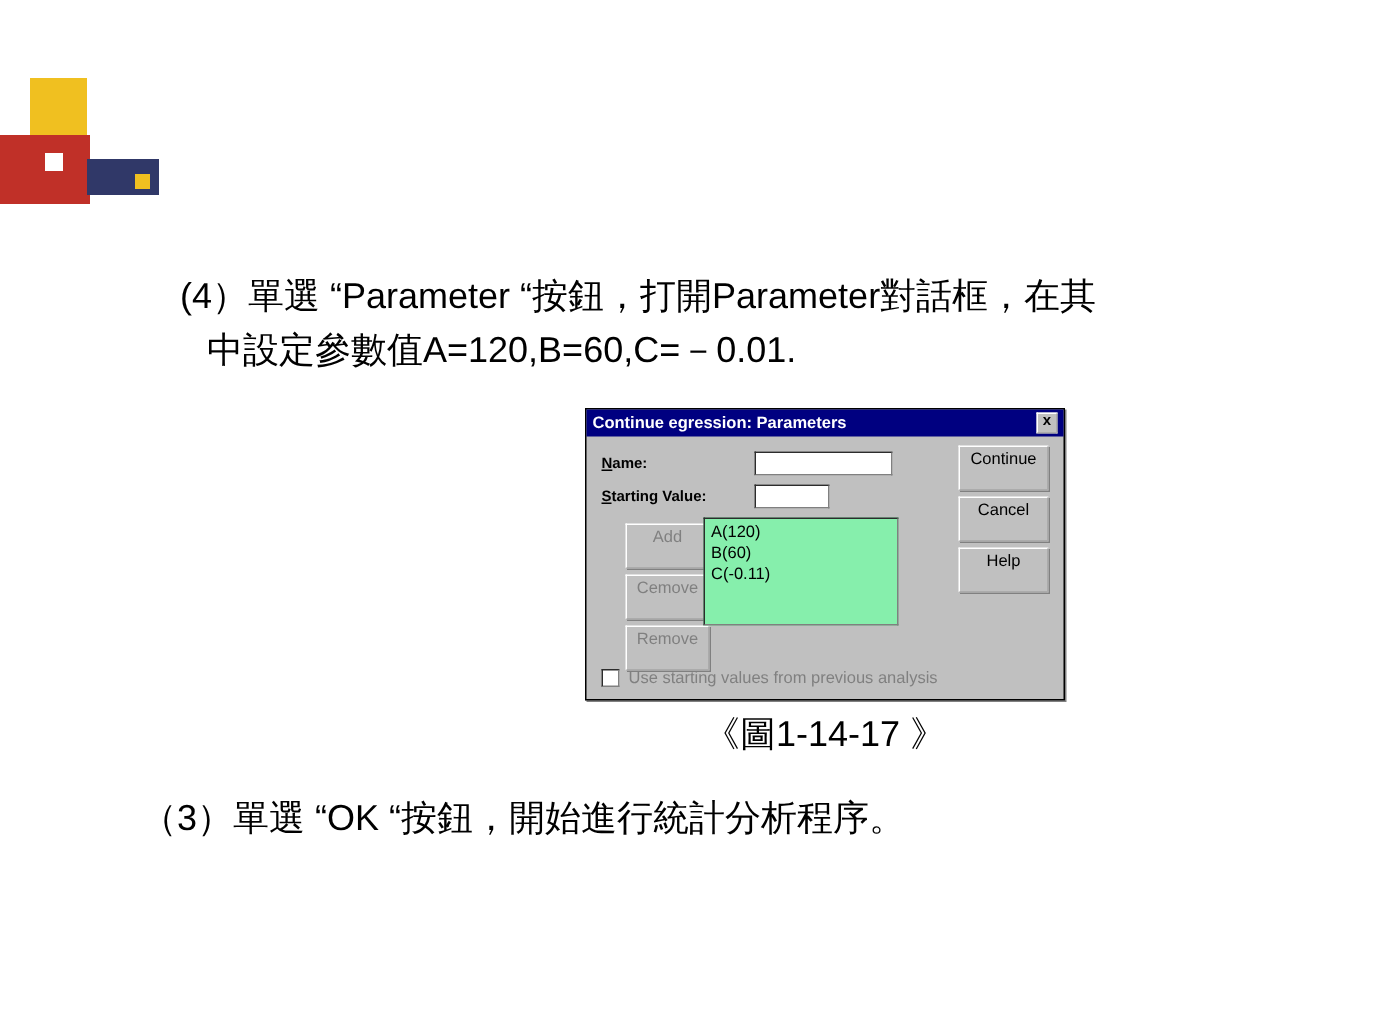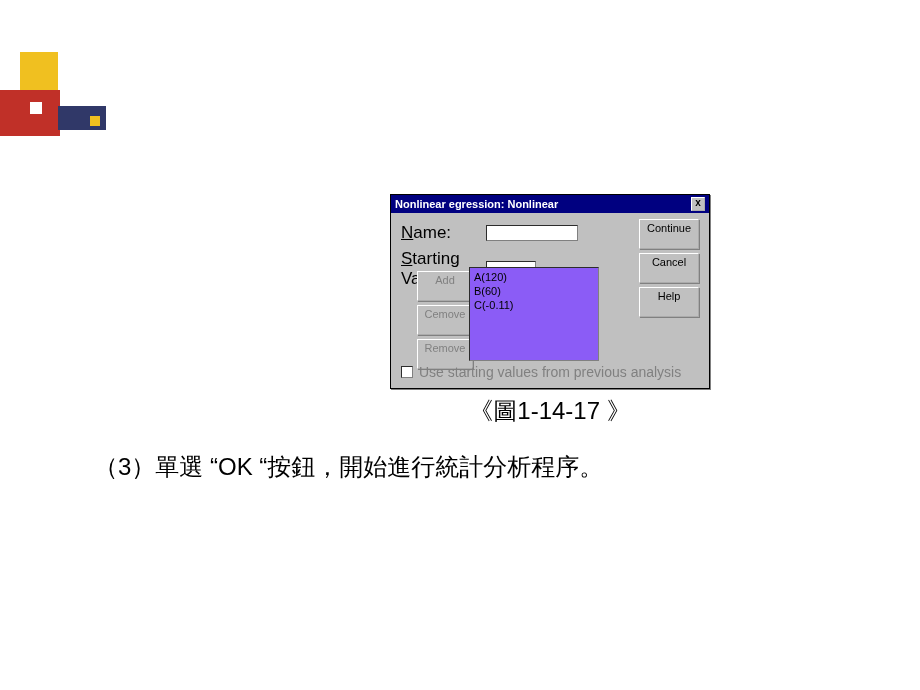--- a/index.html
+++ b/index.html
@@ -116,23 +116,23 @@
       padding: 10px;
       position: relative;
       height: 175px;
     }
     .dialog .row {
       display: flex;
       align-items: center;
       margin-bottom: 6px;
     }
     .dialog .lbl {
-      width: 85px;
-      font-weight: normal;
-      font-size: 17px;
+      width: 102px;
+      font-weight: bold;
+      font-size: 10px;
       color: #000;
     }
     .dialog .lbl .und { text-decoration: underline; }
     .dialog .txt {
       background: #fff;
       border: 1px inset #808080;
       height: 16px;
     }
     .dialog .txt.name { width: 92px; }
     .dialog .txt.sv { width: 50px; }
@@ -152,41 +152,41 @@
     .dialog .left-btns {
       position: absolute;
       left: 26px;
       top: 58px;
     }
     .dialog .listbox {
       position: absolute;
       left: 78px;
       top: 54px;
       width: 130px;
-      height: 94px;
-      background: #8b5cf6;
+      height: 72px;
+      background: #86efac;
       border: 1px inset #808080;
       padding: 2px 4px;
       font-size: 11px;
       line-height: 14px;
     }
     .dialog .right-btns {
       position: absolute;
       right: 10px;
       top: 6px;
     }
     .dialog .right-btns .btn { width: 60px; }
     .dialog .check-row {
       position: absolute;
       left: 10px;
       bottom: 8px;
       display: flex;
       align-items: center;
       color: #808080;
-      font-size: 14px;
+      font-size: 11px;
     }
     .dialog .check-row .cb {
       width: 12px;
       height: 12px;
       background: #fff;
       border: 1px inset #808080;
       margin-right: 6px;
     }
     .caption {
       text-align: center;
@@ -208,25 +208,29 @@
 <div class="decor">
   <div class="yellow-block"></div>
   <div class="red-block"></div>
   <div class="navy-block"></div>
   <div class="white-cut1"></div>
   <div class="small-yellow"></div>
 </div>
 
 <div class="content">
 
+  <div class="para">
+    <span>(4）單選 “Parameter “按鈕，打開Parameter對話框，在其</span><br>
+    <span class="indent2">中設定參數值A=120,B=60,C=－0.01.</span>
+  </div>
 
   <div class="dialog-wrap">
     <div class="dialog">
       <div class="titlebar">
-        <span>Nonlinear    egression: Nonlinear</span>
+        <span>Continue    egression: Parameters</span>
         <span class="close">x</span>
       </div>
       <div class="body">
         <div class="row">
           <span class="lbl"><span class="und">N</span><span>ame:</span></span>
           <span class="txt name"></span>
         </div>
         <div class="row">
           <span class="lbl"><span class="und">S</span><span>tarting Value:</span></span>
           <span class="txt sv"></span>

